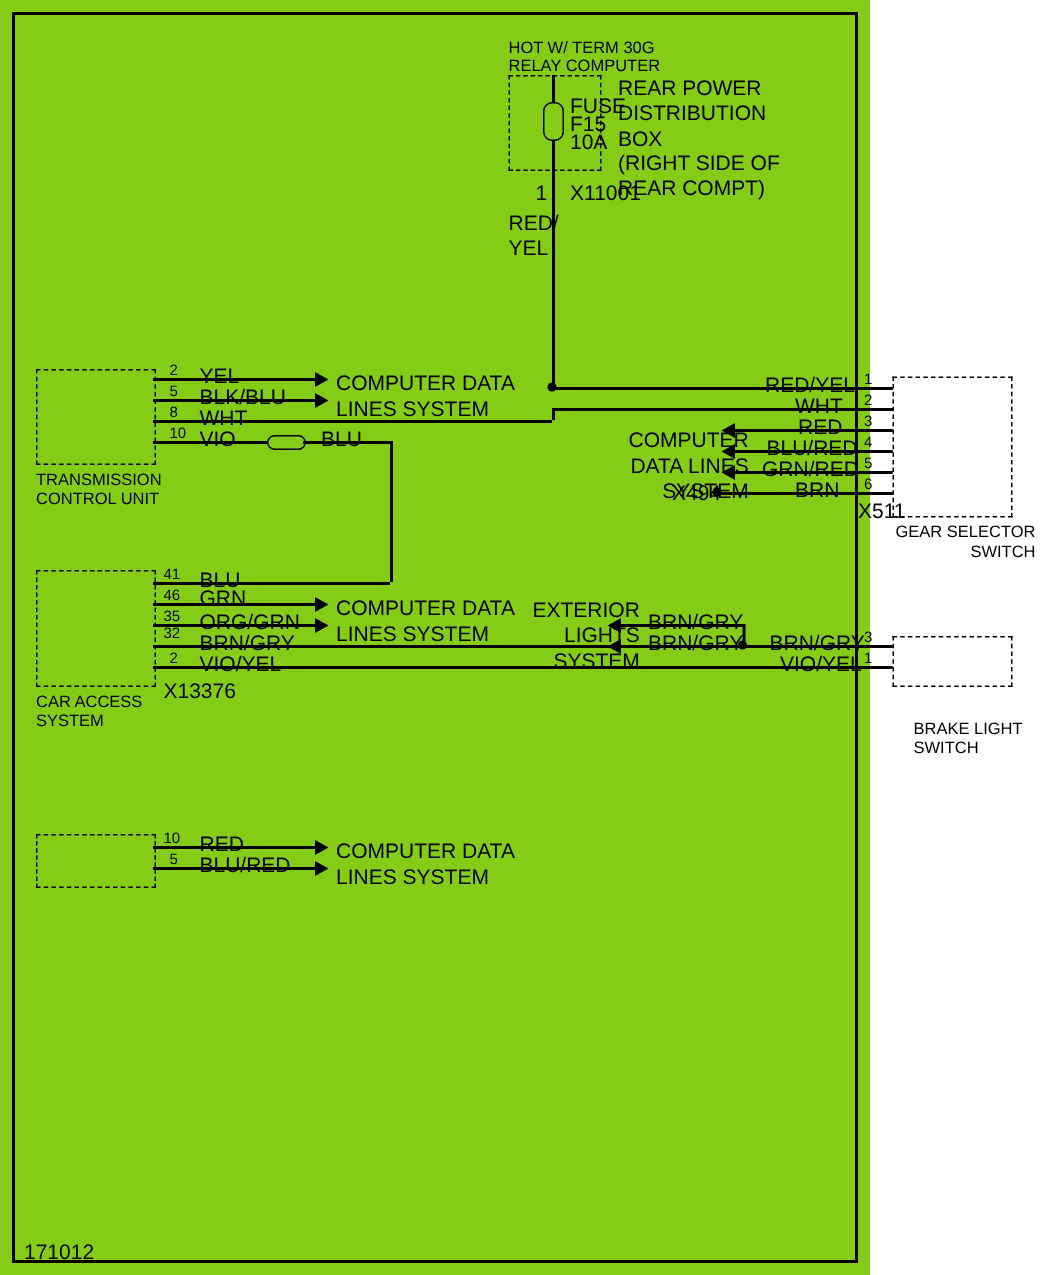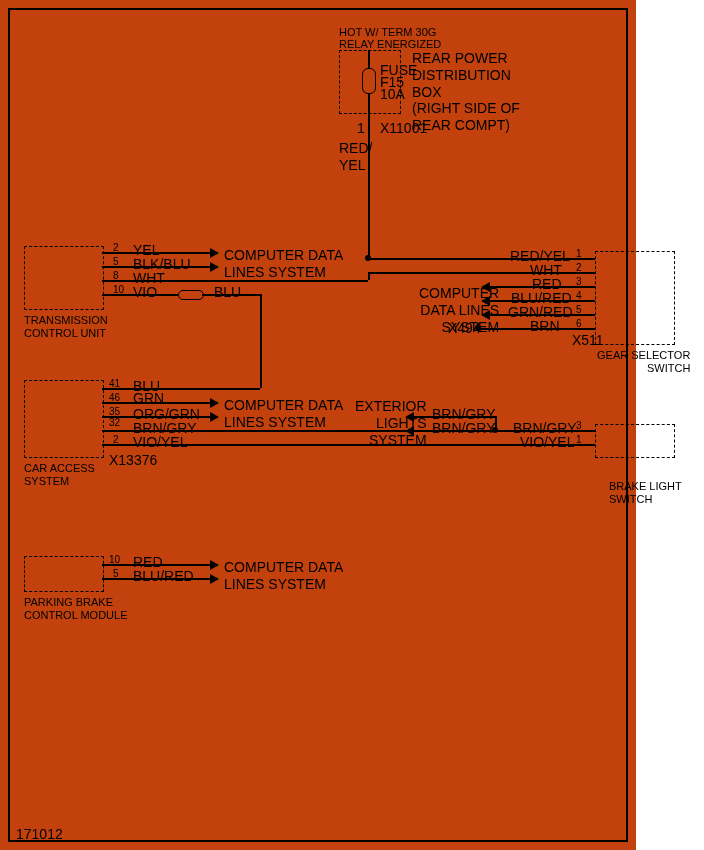--- a/index.html
+++ b/index.html
@@ -1,36 +1,36 @@
 <!DOCTYPE html>
 <html><head>
 <meta charset="utf-8">
 <style>
 html,body{margin:0;padding:0;background:#fff;font-family:Arial,Helvetica,sans-serif}
-.page{position:relative;width:636px;height:850px;background:#c2410c}
+.page{position:relative;width:580px;height:850px;background:#84cc16}
 .border{position:absolute;left:8px;top:8px;right:8px;bottom:8px;border:2px solid #000}
 .box{position:absolute;border:1.5px dashed #000}
 .lbl{position:absolute;font-size:11px;color:#000;line-height:1.2;white-space:pre}
 .lbl.sm{font-size:14px}
 .pin{position:absolute;font-size:10px;color:#000}
 .line{position:absolute;background:#000}
 .hline{height:1.5px}
 .vline{width:1.5px}
 .dot{position:absolute;width:6px;height:6px;background:#000;border-radius:50%}
 .arrowR{position:absolute;width:0;height:0;border-top:5px solid transparent;border-bottom:5px solid transparent;border-left:9px solid #000}
 .arrowL{position:absolute;width:0;height:0;border-top:5px solid transparent;border-bottom:5px solid transparent;border-right:9px solid #000}
 .xtick{position:absolute;width:8px;height:1.5px;background:#000}
 </style>
 </head>
 <body>
 <div class="page">
 <div class="border"></div>
 
 <div class="lbl" style="left:339px;top:26px">HOT W/ TERM 30G</div>
-<div class="lbl" style="left:339px;top:38px">RELAY ENERGIZED</div>
+<div class="lbl" style="left:339px;top:38px">RELAY COMPUTER</div>
 
 <div class="box" style="left:339px;top:50px;width:60px;height:62px"></div>
 <div class="vline line" style="left:368px;top:50px;height:18px"></div>
 
 <div style="position:absolute;left:362px;top:68px;width:12px;height:24px;border:1.5px solid #000;border-radius:6px"></div>
 <div class="vline line" style="left:368px;top:94px;height:18px"></div>
 <div class="lbl sm" style="left:380px;top:62px">FUSE</div>
 <div class="lbl sm" style="left:380px;top:74px">F15</div>
 <div class="lbl sm" style="left:380px;top:86px">10A</div>
 <div class="lbl sm" style="left:412px;top:50px">REAR POWER
@@ -167,22 +167,20 @@
 SWITCH</div>
 
 <div class="hline line" style="left:495px;top:430px;width:100px"></div>
 <div class="pin" style="left:576px;top:420px">3</div>
 <div class="lbl sm" style="left:513px;top:420px">BRN/GRY</div>
 
 <div class="pin" style="left:576px;top:434px">1</div>
 <div class="lbl sm" style="left:520px;top:434px">VIO/YEL</div>
 
 <div class="box" style="left:24px;top:556px;width:78px;height:34px"></div>
-<div class="lbl" style="left:24px;top:596px">PARKING BRAKE
-CONTROL MODULE</div>
 
 <div class="hline line" style="left:102px;top:564px;width:108px"></div>
 <div class="pin" style="left:109px;top:554px">10</div>
 <div class="lbl sm" style="left:133px;top:554px">RED</div>
 <div class="arrowR" style="left:210px;top:560px"></div>
 
 <div class="hline line" style="left:102px;top:578px;width:108px"></div>
 <div class="pin" style="left:113px;top:568px">5</div>
 <div class="lbl sm" style="left:133px;top:568px">BLU/RED</div>
 <div class="arrowR" style="left:210px;top:574px"></div>

